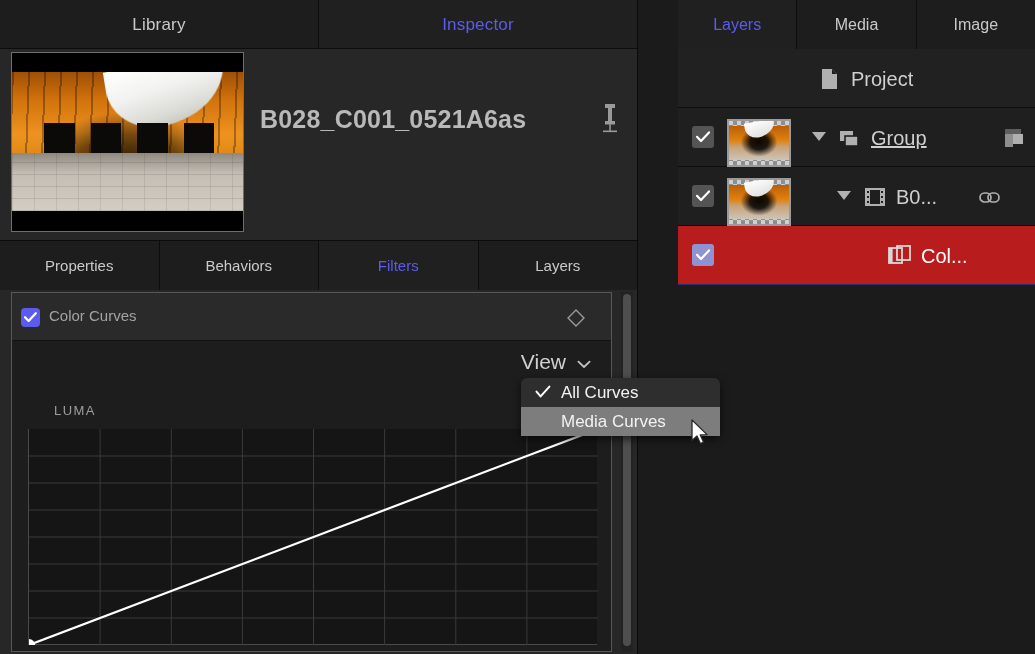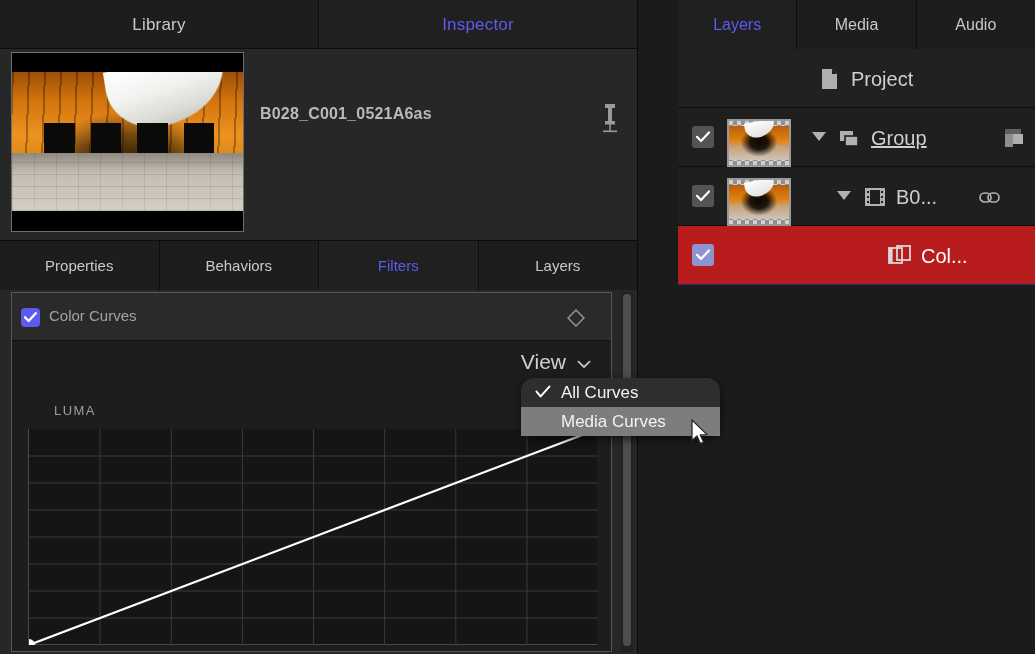--- a/index.html
+++ b/index.html
@@ -85,21 +85,21 @@
     display:flex; gap:16px; justify-content:center;
   }
   .tunnel-doors span { flex:1; background:#0c0a08; }
   .letterbox-t, .letterbox-b {
     position:absolute; left:0; width:231px; height:19px; background:#000;
   }
   .letterbox-t { top:0; } .letterbox-b { bottom:0; }
 
   .header-title {
     position: absolute; left: 260px; top: 56px;
-    font-size: 16px; font-weight: bold; color: #b9b9b9; letter-spacing: .2px;
+    font-size: 25px; font-weight: bold; color: #b9b9b9; letter-spacing: .2px;
   }
   .pin-btn {
     position: absolute; left: 597px; top: 52px; width: 26px; height: 34px;
   }
 
   
   .sub-tabbar {
     position: absolute; left: 0; top: 240px; width: 637px; height: 50px;
     display: flex; background: #1d1d1d;
     border-top: 1px solid #0c0c0c;
@@ -225,21 +225,21 @@
   .lr-label {
     position: absolute; top: 19px; font-size: 20px; color: #cfcfcf;
   }
   .lr-label.link { text-decoration: underline; }
   .layer-row.selected .lr-label { color: #ffffff; }
   .lr-right { position: absolute; top: 18px; }
 
   
   .menu {
     position: absolute; left: 521px; top: 378px; width: 199px; height: 58px;
-    background: #2e2e2e; border-radius: 13px;
+    background: #2e2e2e; border-radius: 6px;
     box-shadow: 0 3px 9px rgba(0,0,0,.65);
     z-index: 40;
   }
   .menu-item {
     position: relative; height: 29px; display: flex; align-items: center;
     font-size: 17px; color: #f2f2f2; padding-left: 40px;
   }
   .menu-item.hl { background: #7d7d7d; }
   .menu-check { position: absolute; left: 14px; top: 6px; }
   .cursor { position: absolute; left: 690px; top: 419px; z-index: 60; }
@@ -367,21 +367,21 @@
 
   <div id="right-pane">
     <div class="layers-tabbar">
       <div class="layers-tab active">
         <span>Layers</span>
       </div>
       <div class="layers-tab">
         <span>Media</span>
       </div>
       <div class="layers-tab">
-        <span>Audio</span>
+        <span>Image</span>
       </div>
     </div>
     <div id="layer-rows">
         <div class="layer-row project">
           <div class="lr-icon" style="left: 140px;"><svg width="24" height="24" viewBox="0 0 24 24">
               <path d="M4 2 H14 L19 7 V22 H4 Z" fill="#b0b0b0"></path>
               <path d="M14 2 V7 H19 Z" fill="#1f1f1f"></path>
             </svg></div>
           <div class="lr-label" style="left: 173px;">Project</div>
           <div class="lr-right" style="left: 352px;"><svg width="24" height="24" viewBox="0 0 24 24">

